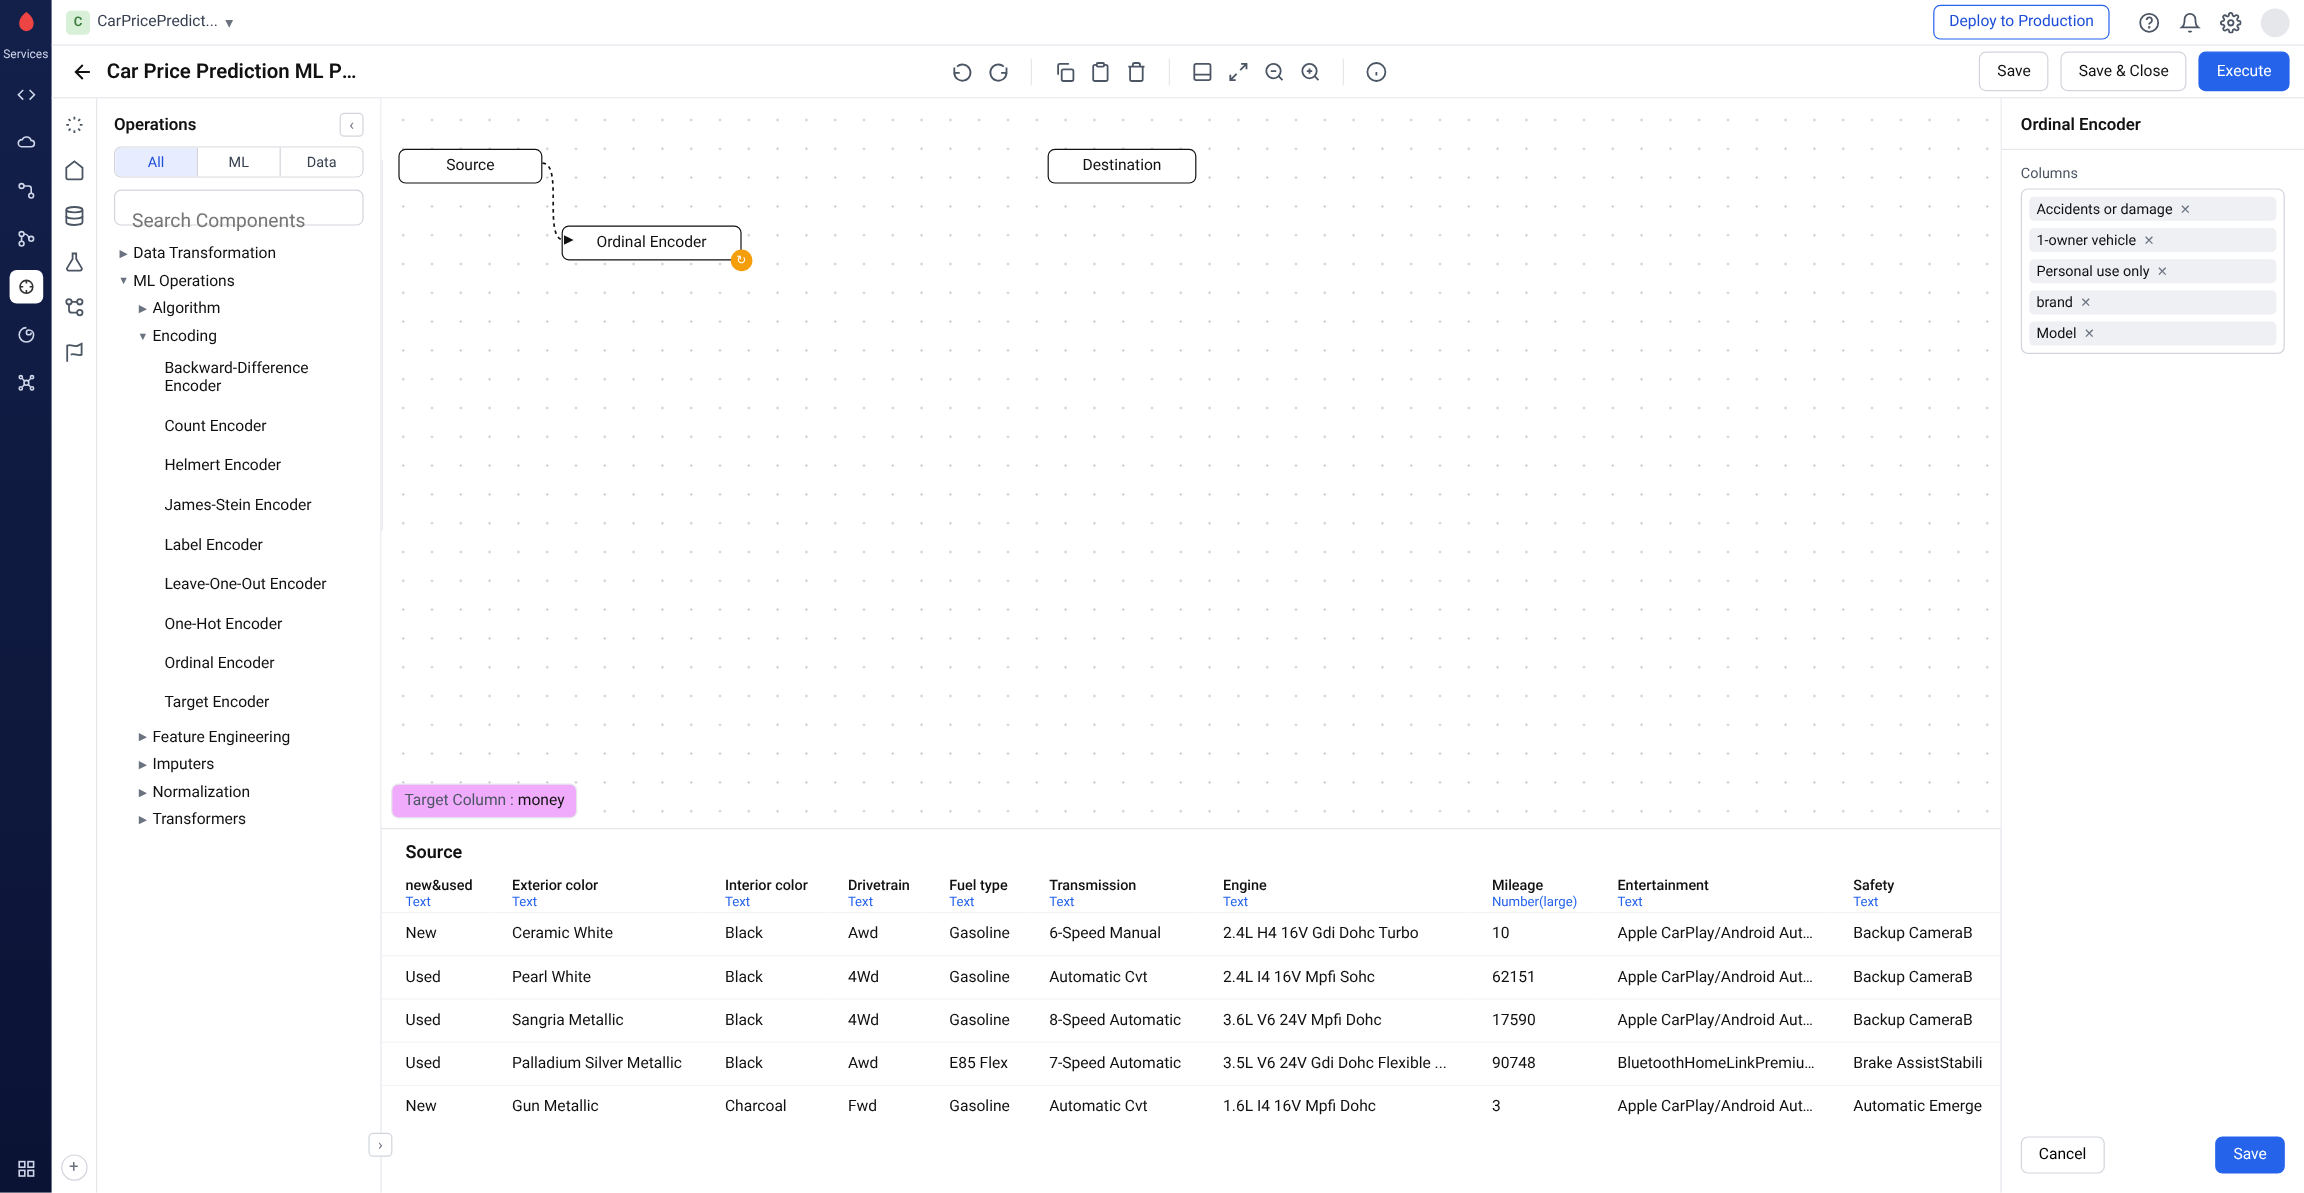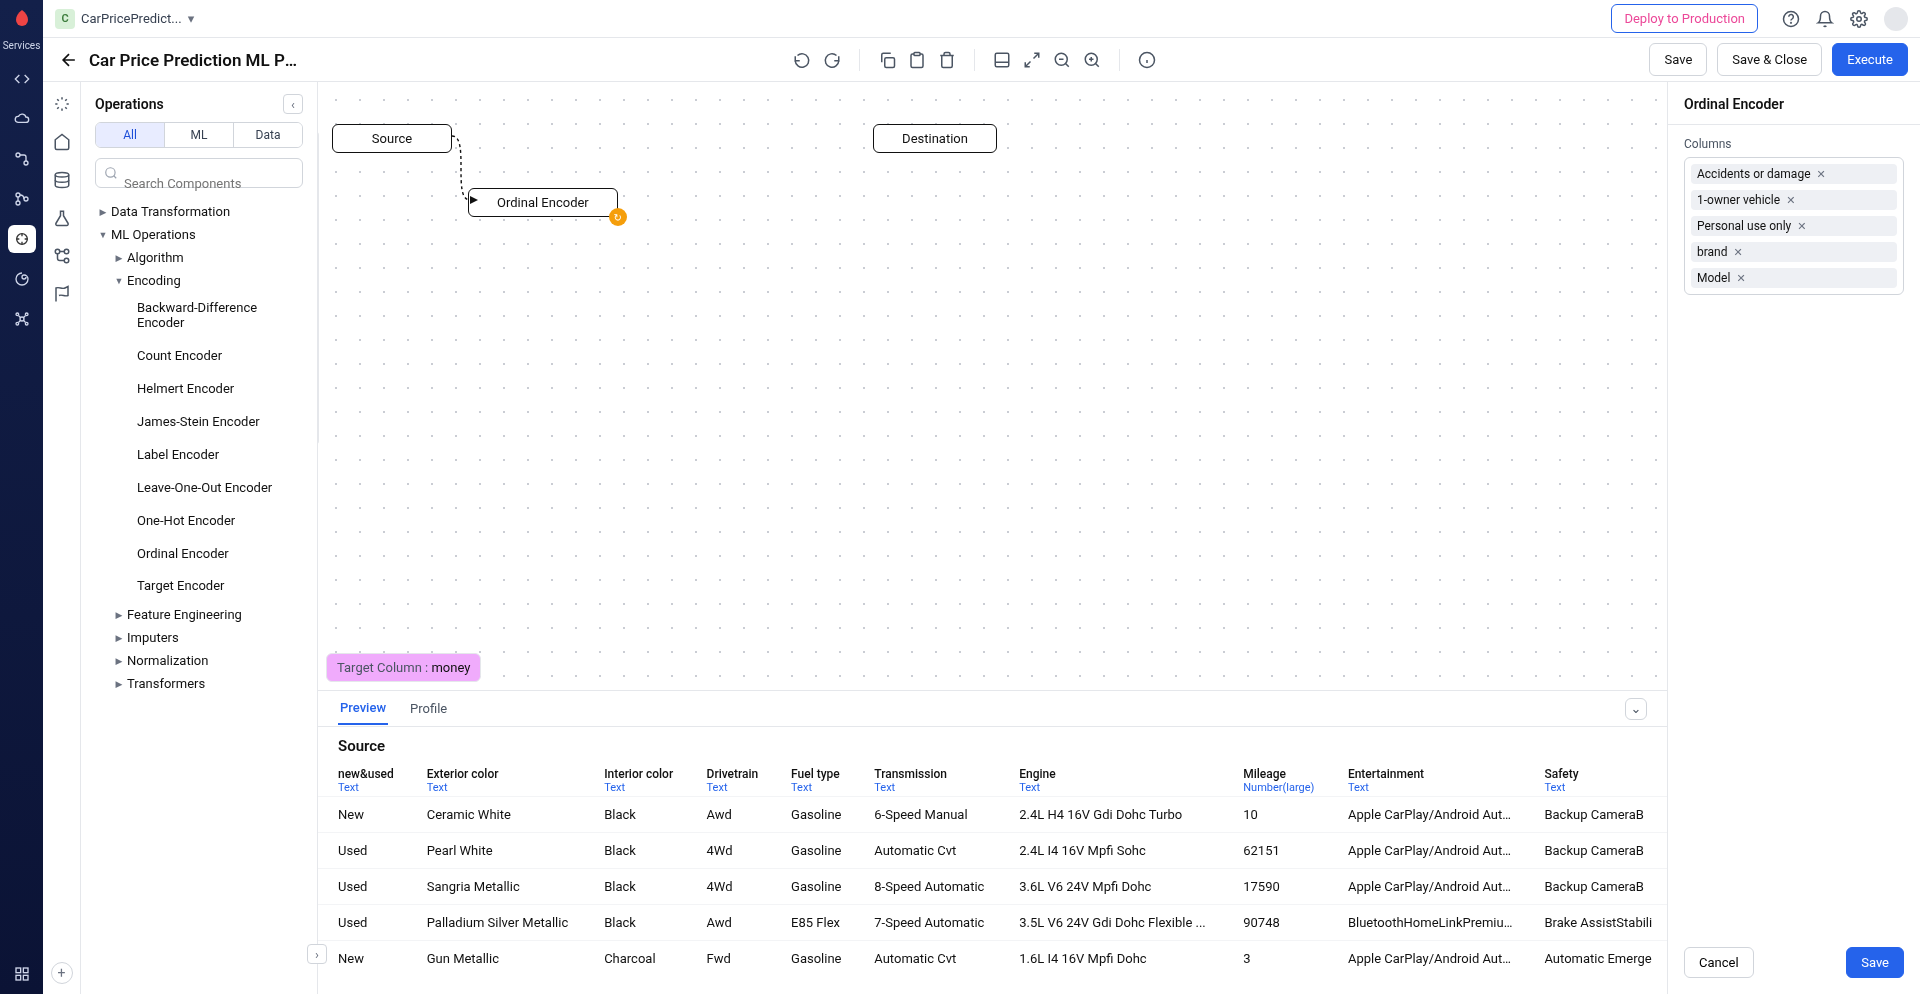--- a/index.html
+++ b/index.html
@@ -14,21 +14,21 @@
 .services-rail .spacer { flex:1; }
 
 .main-col { flex:1; display:flex; flex-direction:column; }
 
 
 .appbar { height:38px; border-bottom:1px solid #e5e7eb; display:flex; align-items:center; padding:0 12px; }
 .project-chip { display:flex; align-items:center; gap:6px; font-size:13px; color:#374151; }
 .project-chip .avatar { width:20px; height:20px; border-radius:4px; background:#d8f0d8; color:#3c7c3c; font-weight:600; display:flex; align-items:center; justify-content:center; font-size:11px; }
 .project-chip .chev { color:#6b7280; }
 .appbar .grow { flex:1; }
-.deploy-btn { border:1px solid #2563eb; color:#ec4899; background:#fff; border-radius:6px; padding:6px 12px; font-size:13px; margin-right:16px; cursor:pointer; }
+.deploy-btn { border:1px solid #2563eb; color:#1d4ed8; background:#fff; border-radius:6px; padding:6px 12px; font-size:13px; margin-right:16px; cursor:pointer; }
 .appbar .topicon { width:22px; height:22px; display:flex; align-items:center; justify-content:center; color:#4b5563; margin:0 6px; cursor:pointer; }
 .user-avatar { width:24px; height:24px; border-radius:50%; background:#e5e7eb; margin-left:8px; }
 
 
 .editorbar { height:44px; border-bottom:1px solid #e5e7eb; display:flex; align-items:center; padding:0 12px; }
 .editorbar .back { width:28px; height:28px; display:flex; align-items:center; justify-content:center; color:#111; margin-right:6px; cursor:pointer; }
 .editorbar .title { font-size:17px; font-weight:600; color:#111; white-space:nowrap; overflow:hidden; text-overflow:ellipsis; max-width:210px; }
 .editorbar .grow { flex:1; }
 .editorbar .tbicon { width:30px; height:30px; display:flex; align-items:center; justify-content:center; color:#4b5563; cursor:pointer; }
 .editorbar .divider { width:1px; height:22px; background:#e5e7eb; margin:0 12px; }
@@ -47,21 +47,21 @@
 
 .ops-panel { width:237px; border-right:1px solid #e5e7eb; display:flex; flex-direction:column; position:relative; }
 .ops-head { display:flex; align-items:center; justify-content:space-between; padding:12px 14px 8px 14px; }
 .ops-head h3 { font-size:14px; font-weight:600; }
 .collapse-btn { width:20px; height:20px; border:1px solid #d1d5db; border-radius:4px; display:flex; align-items:center; justify-content:center; color:#6b7280; cursor:pointer; }
 .seg { display:flex; margin:0 14px 10px 14px; border:1px solid #d1d5db; border-radius:6px; overflow:hidden; height:26px; }
 .seg button { flex:1; border:none; background:#fff; font-size:12px; cursor:pointer; color:#374151; }
 .seg button + button { border-left:1px solid #d1d5db; }
 .seg button.active { background:#e8ecff; color:#1d4ed8; }
 .search-wrap { margin:0 14px 12px 14px; border:1px solid #d1d5db; border-radius:6px; height:30px; display:flex; align-items:center; padding:0 8px; color:#9ca3af; }
-.search-wrap input { border:none; outline:none; flex:1; font-size:13px; margin-left:6px; background:transparent;margin-top:20px; }
+.search-wrap input { border:none; outline:none; flex:1; font-size:16px; margin-left:6px; background:transparent;margin-top:20px; }
 
 .tree { overflow:auto; flex:1; padding-bottom:12px; }
 .tree-item { display:flex; align-items:center; font-size:13px; color:#111; padding:4px 14px 4px 0; cursor:pointer; }
 .tree-item .caret { width:16px; display:flex; justify-content:center; color:#6b7280; font-size:9px; }
 .tree-item.level0 { padding-left:14px; }
 .tree-item.level1 { padding-left:30px; }
 .tree-leaf { font-size:13px; color:#111; padding:9px 14px 9px 56px; cursor:pointer; line-height:1.15; }
 .tree-leaf.multiline { white-space:normal; }
 
 .float-expand { position:absolute; right:-10px; bottom:30px; width:20px; height:20px; border:1px solid #d1d5db; background:#fff; border-radius:4px; display:flex; align-items:center; justify-content:center; color:#6b7280; cursor:pointer; }
@@ -404,26 +404,20 @@
             <path d="M2 2 C 20 2 2 66 20 66" stroke="#111" stroke-width="1.4" fill="none" stroke-dasharray="3 3"></path>
             <polygon points="20,62 28,66 20,70" fill="#111"></polygon>
           </svg>
     <div class="target-chip">
       <span class="key">Target Column :</span>
       <span>money</span>
     </div>
   </div>
 
   <div class="bottom-panel">
-    <div class="tabs-row">
-      <div class="tab active">Preview</div>
-      <div class="tab">Profile</div>
-      <div class="grow"></div>
-      <div class="chev-down">⌄</div>
-    </div>
     <div class="src-title">Source</div>
     <div class="table-wrap">
       <table class="data">
         <thead>
                 <tr id="thead-row">
                   <th><span>new&amp;used</span><span class="dtype">Text</span></th>
                   <th><span>Exterior color</span><span class="dtype">Text</span></th>
                   <th><span>Interior color</span><span class="dtype">Text</span></th>
                   <th><span>Drivetrain</span><span class="dtype">Text</span></th>
                   <th><span>Fuel type</span><span class="dtype">Text</span></th>

